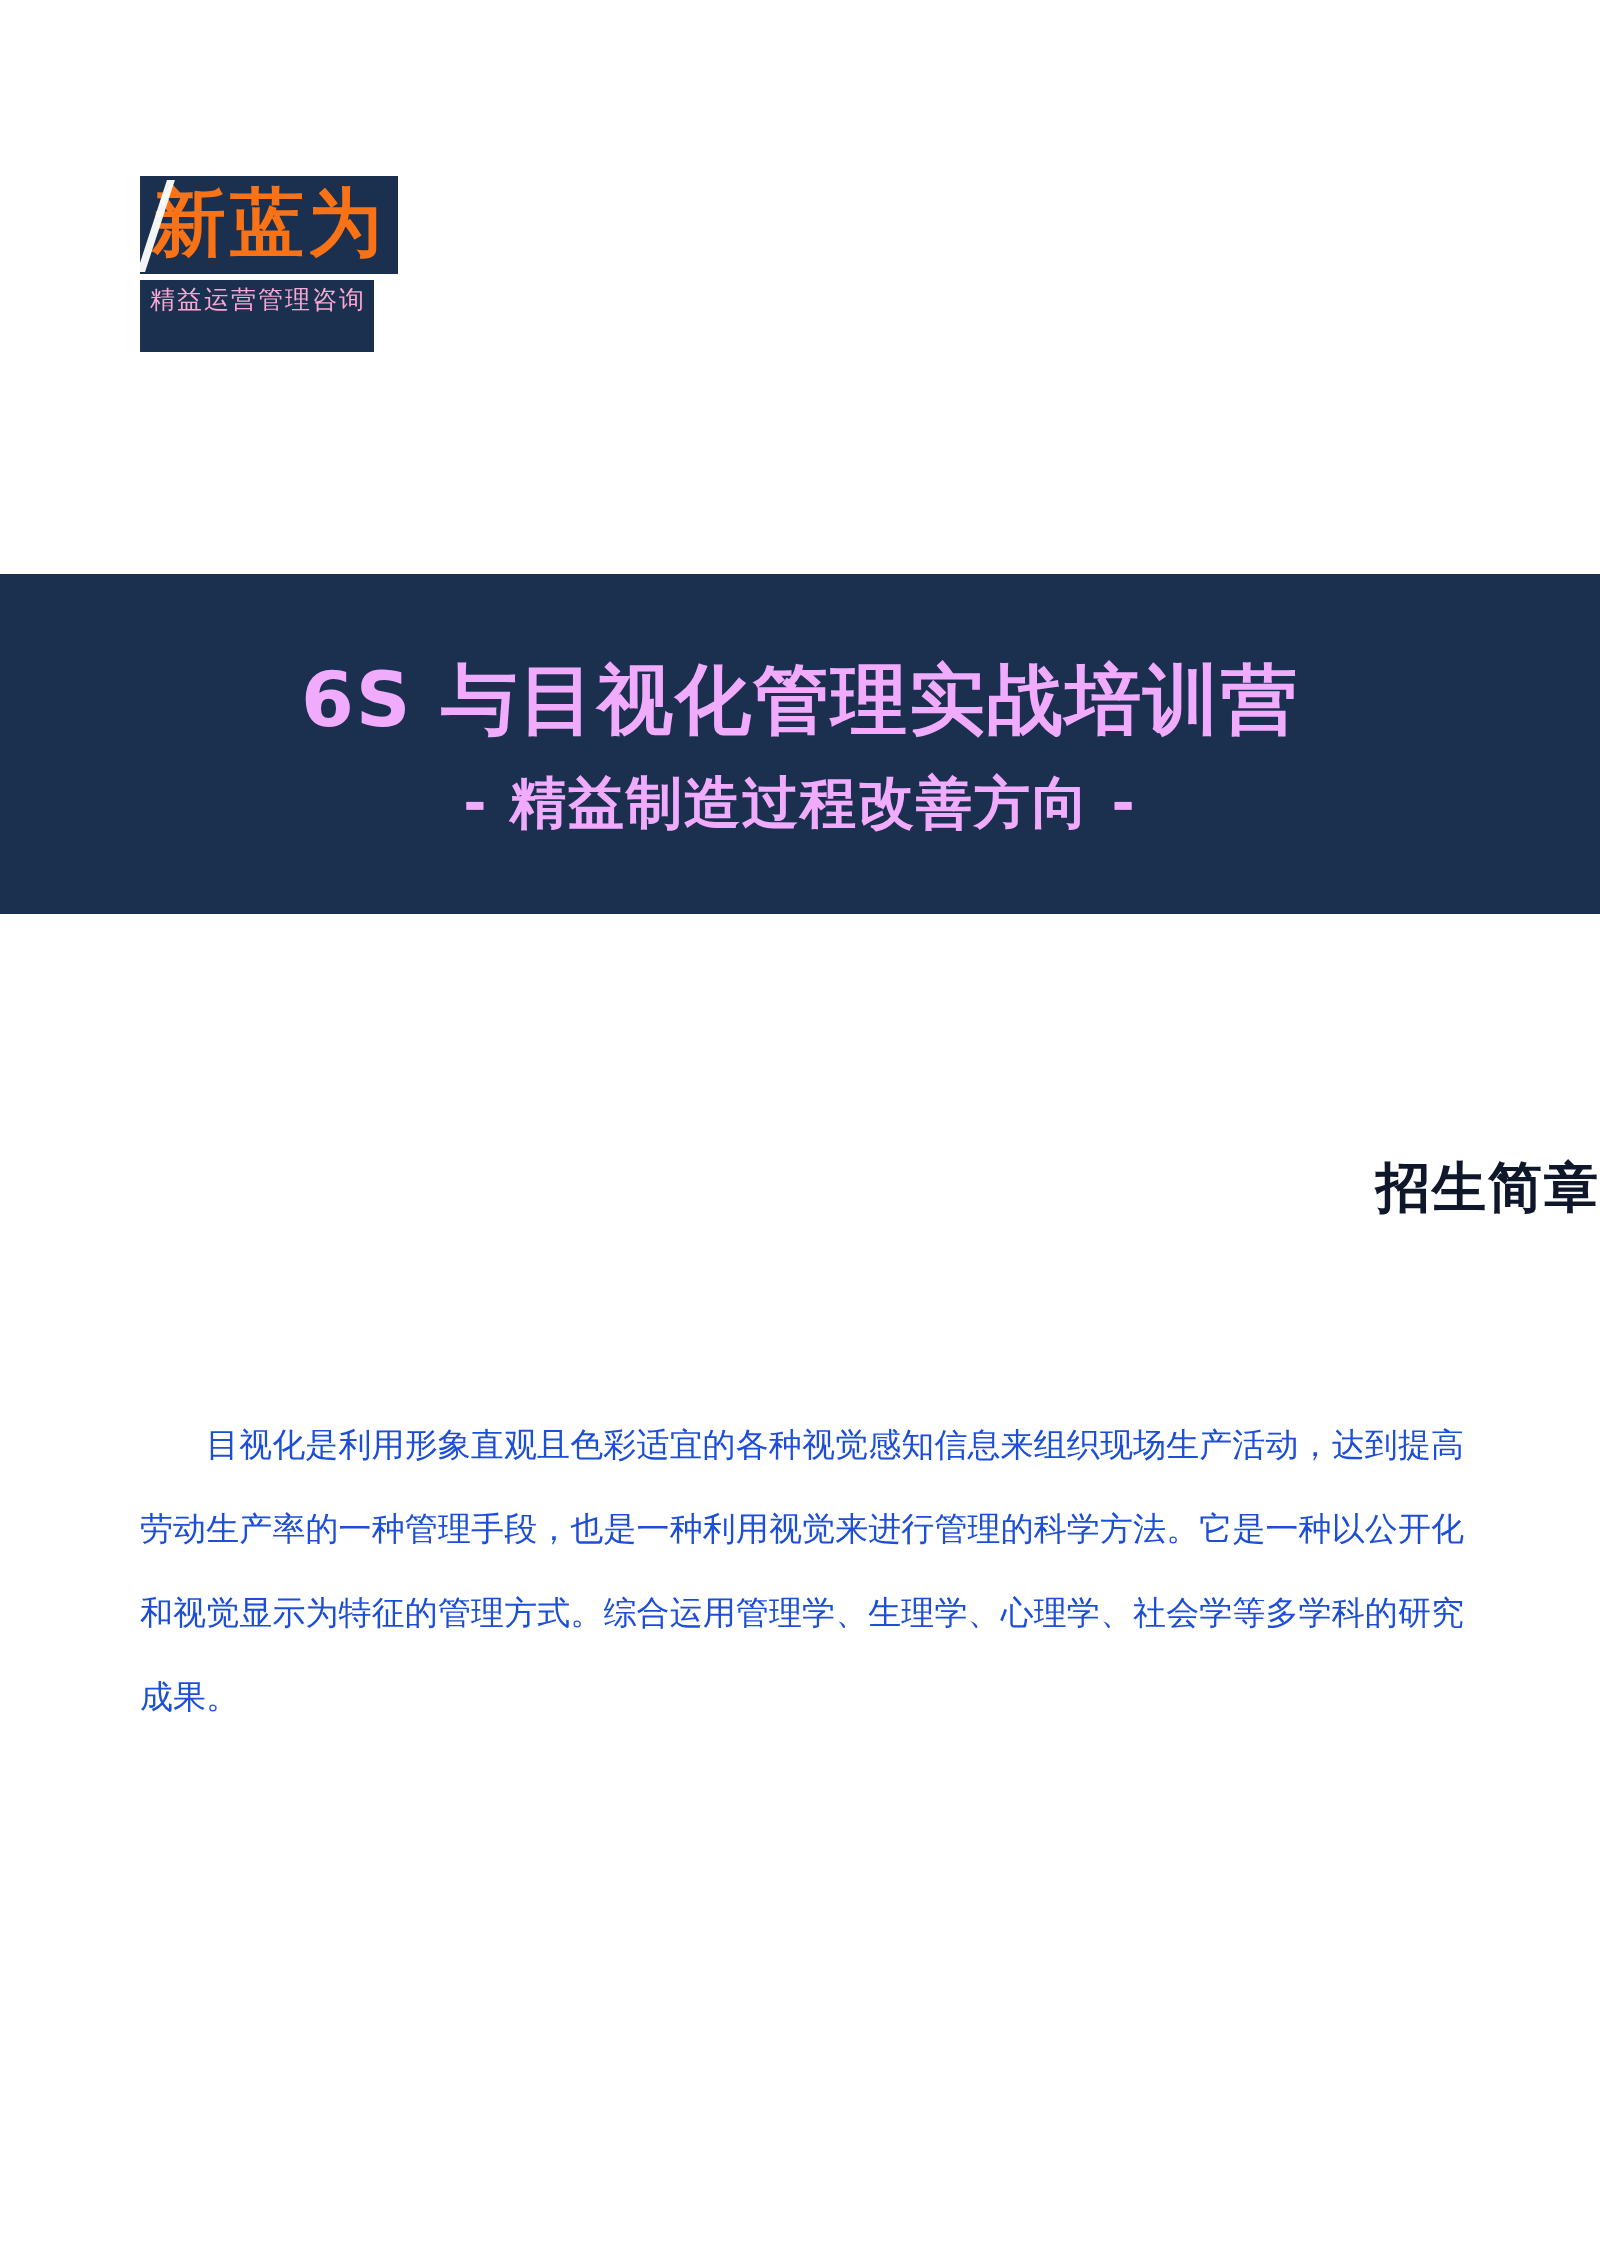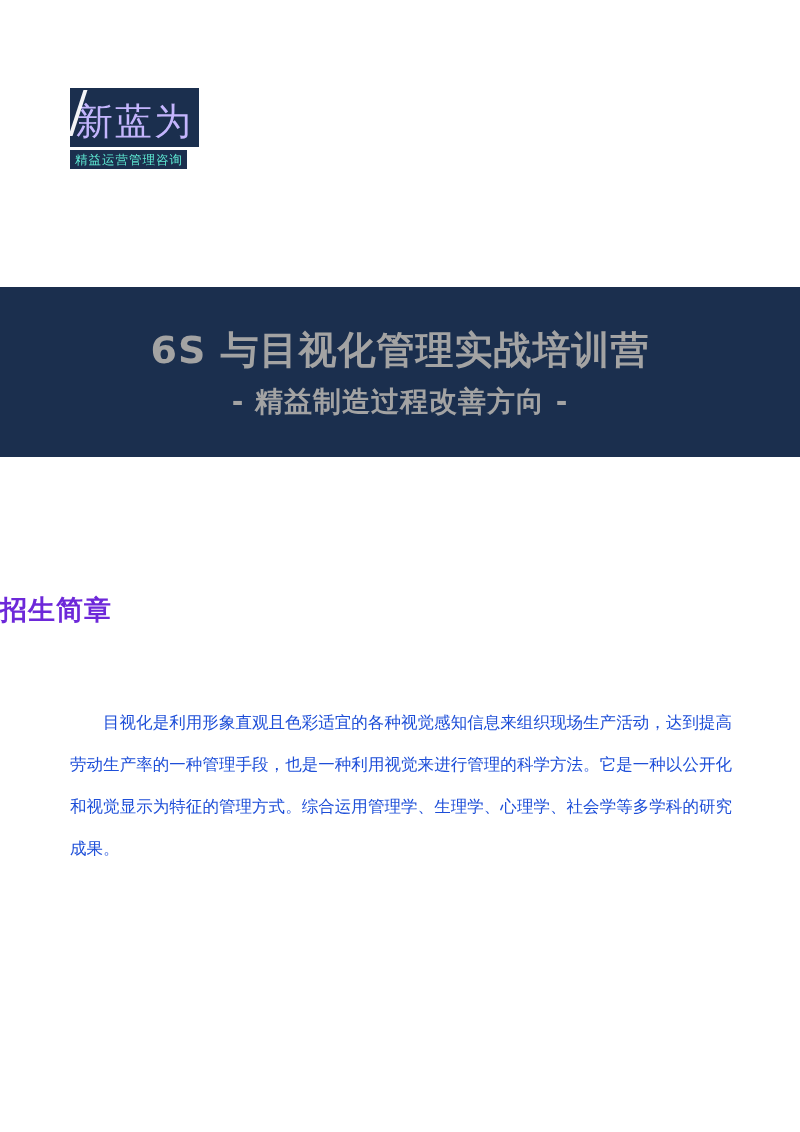--- a/index.html
+++ b/index.html
@@ -25,63 +25,63 @@
   
   .logo-block {
     position: absolute;
     left: 70px;
     top: 88px;
     width: 152px;
   }
   .logo-main {
     position: relative;
     background: #1b2f4e;
-    color: #c4b5fd;
+    color: #f97316;
     font-family: "DejaVu Sans", sans-serif;
-    font-weight: normal;
+    font-weight: bold;
     font-size: 37px;
     letter-spacing: 2px;
     line-height: 44px;
-    padding: 12px 6px 3px 6px;
+    padding: 2px 6px 3px 6px;
     display: inline-block;
     white-space: nowrap;
   }
   .logo-slash {
     position: absolute;
     left: 6px;
     top: 2px;
     width: 4px;
     height: 46px;
     background: #ffffff;
     transform: skewX(-18deg);
     opacity: 0.95;
   }
   .logo-sub {
     margin-top: 3px;
     background: #1b2f4e;
-    color: #5eead4;
+    color: #f9a8d4;
     font-family: "DejaVu Sans", sans-serif;
     font-size: 12.5px;
     letter-spacing: 1px;
     line-height: 18px;
-    padding: 1px 4px 0 5px;
+    padding: 1px 4px 17px 5px;
     display: inline-block;
     white-space: nowrap;
     text-align: center;
   }
 
   
   .title-banner {
     position: absolute;
     left: 0;
     top: 287px;
     width: 800px;
     height: 170px;
     background: #1b2f4e;
-    color: #a3a3a3;
+    color: #f0abfc;
     display: flex;
     flex-direction: column;
     align-items: center;
     justify-content: center;
     box-sizing: border-box;
   }
   .title-main {
     font-family: "DejaVu Sans", sans-serif;
     font-weight: bold;
     font-size: 38px;
@@ -97,28 +97,28 @@
     letter-spacing: 1px;
     line-height: 36px;
     margin: 8px 0 0 0;
     white-space: nowrap;
   }
 
   
   .section-heading {
     position: absolute;
     left: 0;
-    top: 592px;
+    top: 576px;
     width: 800px;
-    text-align: left;
+    text-align: right;
     font-family: "DejaVu Sans", sans-serif;
     font-weight: bold;
     font-size: 27px;
     letter-spacing: 1px;
-    color: #6d28d9;
+    color: #0f172a;
   }
   .body-text {
     position: absolute;
     left: 70px;
     top: 685px;
     width: 662px;
     font-family: "DejaVu Sans", sans-serif;
     font-size: 16.5px;
     line-height: 42px;
     color: #1d4ed8;

